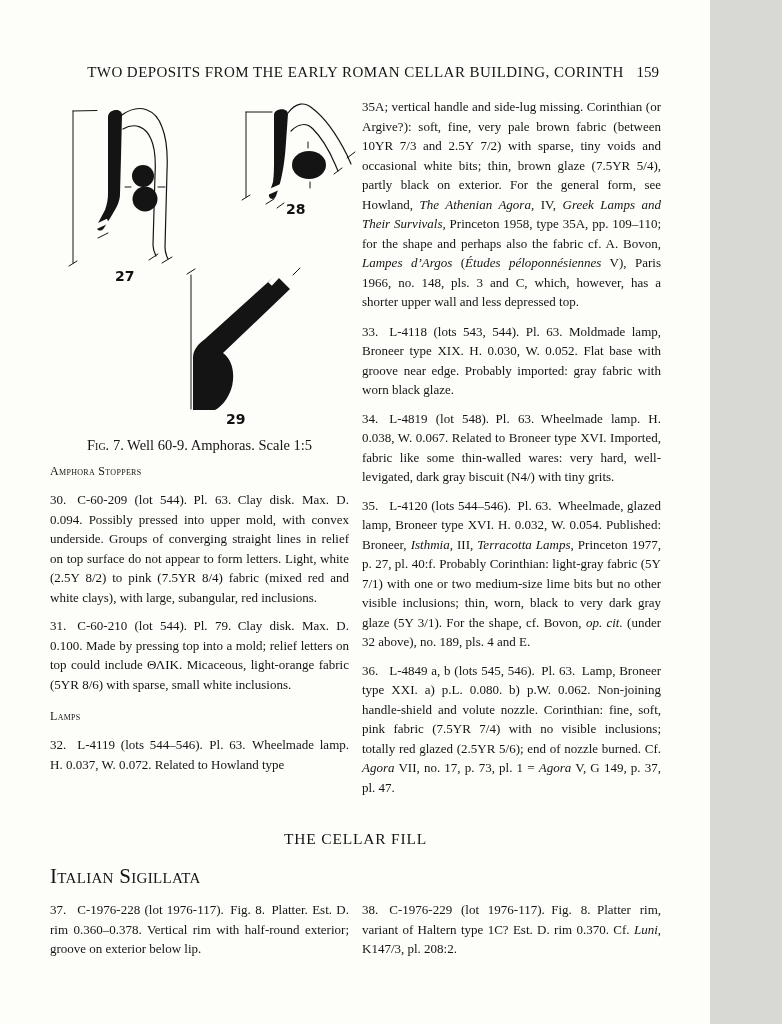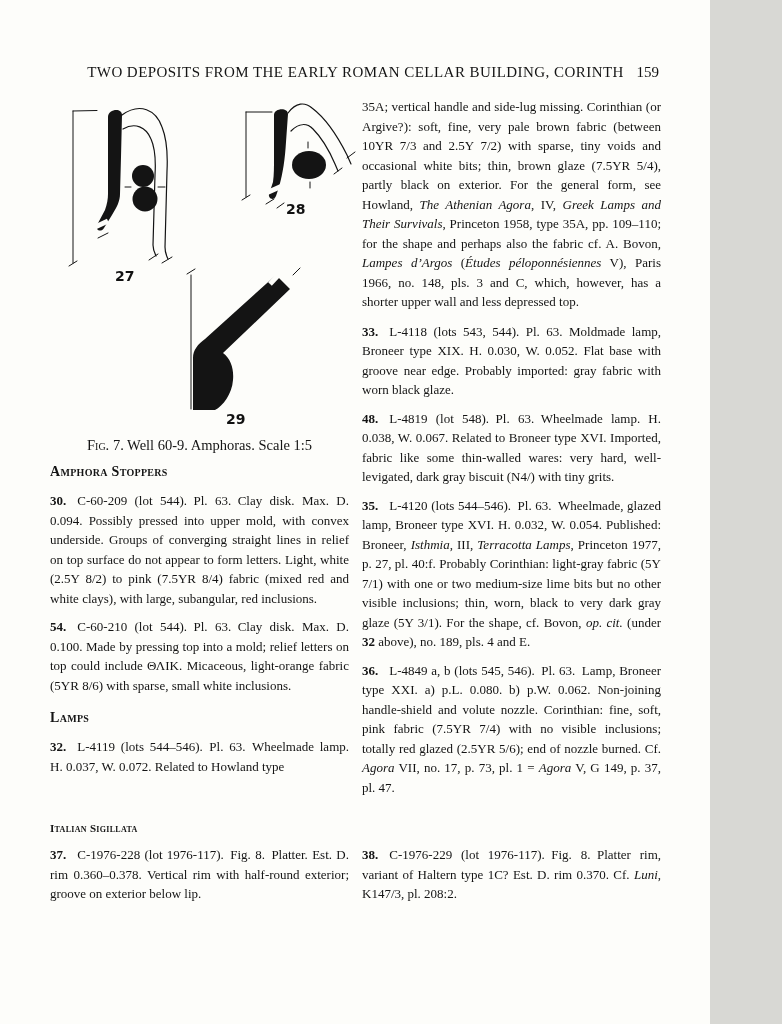--- a/index.html
+++ b/index.html
@@ -16,40 +16,40 @@
     white-space:nowrap;
   }
   .page-number{position:absolute;right:2px;top:0;font-size:15px;}
   .columns{display:flex;gap:13px;align-items:flex-start;}
   .col{flex:1;min-width:0;}
   p.entry{
     font-size:13px;line-height:19.5px;text-align:justify;
     margin:0 0 9px 0;
   }
   p.cont{margin-bottom:10px;}
-  .num{font-weight:700;margin-right:.85em;}
+  .num{font-weight:400;margin-right:.85em;}
   .i{font-style:italic;}
-  .b{font-weight:700;}
+  .b{font-weight:400;}
   .sc{font-variant:small-caps;}
   h3.smallcaps{
-    font-variant:small-caps;font-weight:700;font-size:14px;
+    font-variant:small-caps;font-weight:400;font-size:12px;
     margin:15px 0 11px 0;letter-spacing:.3px;
   }
   h3.first{margin-top:10px;}
   figure{margin:0;}
   figcaption{
     text-align:center;font-size:14.5px;margin:3px 0 2px 0;
   }
   .fig-label{font:700 14px "DejaVu Sans", sans-serif;fill:#111;}
   .cellar-heading{
     text-align:center;font-weight:400;font-size:15.5px;
     letter-spacing:.8px;margin:24px 0 0 0;
   }
   .sigillata-heading{
-    font-variant:small-caps;font-weight:700;font-size:11px;
+    font-variant:small-caps;font-weight:400;font-size:21px;
     margin:16px 0 11px 0;letter-spacing:.3px;
   }
   svg .ln{stroke:#141414;stroke-width:1.2;fill:none;stroke-linecap:round;}
   svg .thin{stroke:#141414;stroke-width:1;fill:none;stroke-linecap:round;}
   svg .blk{fill:#141414;stroke:none;}
   svg .wht{stroke:#fdfdfa;stroke-width:5;fill:none;}
 </style>
 </head>
 <body>
 
@@ -118,36 +118,37 @@
             <line class="thin" x1="243" y1="178" x2="250" y2="171"></line>
             <text class="fig-label" x="176" y="327">29</text>
           </g>
         </svg>
         <figcaption><span class="sc">Fig.</span><span> 7. Well 60-9. Amphoras. Scale 1:5</span></figcaption>
       </figure>
 
       <h3 class="smallcaps first">Amphora Stoppers</h3>
 
       <p class="entry"><span class="num">30.</span><span>C-60-209 (lot 544). Pl. 63. Clay disk. Max. D. 0.094. Possibly pressed into upper mold, with convex underside. Groups of converging straight lines in relief on top surface do not appear to form letters. Light, white (2.5Y 8/2) to pink (7.5YR 8/4) fabric (mixed red and white clays), with large, subangular, red inclusions.</span></p>
-      <p class="entry"><span class="num">54.</span><span>C-60-210 (lot 544). Pl. 63. Clay disk. Max. D. 0.100. Made by pressing top into a mold; relief letters on top could include ΘΛΙΚ. Micaceous, light-orange fabric (5YR 8/6) with sparse, small white inclusions.</span></p>
+      <p class="entry"><span class="num">31.</span><span>C-60-210 (lot 544). Pl. 79. Clay disk. Max. D. 0.100. Made by pressing top into a mold; relief letters on top could include ΘΛΙΚ. Micaceous, light-orange fabric (5YR 8/6) with sparse, small white inclusions.</span></p>
 
       <h3 class="smallcaps">Lamps</h3>
 
       <p class="entry"><span class="num">32.</span><span>L-4119 (lots 544–546). Pl. 63. Wheelmade lamp. H. 0.037, W. 0.072. Related to Howland type</span></p>
     </div>
 
     <div class="col">
       <p class="entry cont"><span>35A; vertical handle and side-lug missing. Corinthian (or Argive?): soft, fine, very pale brown fabric (between 10YR 7/3 and 2.5Y 7/2) with sparse, tiny voids and occasional white bits; thin, brown glaze (7.5YR 5/4), partly black on exterior. For the general form, see Howland, </span><span class="i">The Athenian Agora</span><span>, IV, </span><span class="i">Greek Lamps and Their Survivals</span><span>, Princeton 1958, type 35A, pp. 109–110; for the shape and perhaps also the fabric cf. A. Bovon, </span><span class="i">Lampes d’Argos</span><span> (</span><span class="i">Études péloponnésiennes</span><span> V), Paris 1966, no. 148, pls. 3 and C, which, however, has a shorter upper wall and less depressed top.</span></p>
       <p class="entry"><span class="num">33.</span><span>L-4118 (lots 543, 544). Pl. 63. Moldmade lamp, Broneer type XIX. H. 0.030, W. 0.052. Flat base with groove near edge. Probably imported: gray fabric with worn black glaze.</span></p>
-      <p class="entry"><span class="num">48.</span><span>L-4819 (lot 548). Pl. 63. Wheelmade lamp. H. 0.038, W. 0.067. Related to Broneer type XVI. Imported, fabric like some thin-walled wares: very hard, well-levigated, dark gray biscuit (N4/) with tiny grits.</span></p>
+      <p class="entry"><span class="num">34.</span><span>L-4819 (lot 548). Pl. 63. Wheelmade lamp. H. 0.038, W. 0.067. Related to Broneer type XVI. Imported, fabric like some thin-walled wares: very hard, well-levigated, dark gray biscuit (N4/) with tiny grits.</span></p>
       <p class="entry"><span class="num">35.</span><span>L-4120 (lots 544–546). Pl. 63. Wheelmade, glazed lamp, Broneer type XVI. H. 0.032, W. 0.054. Published: Broneer, </span><span class="i">Isthmia</span><span>, III, </span><span class="i">Terracotta Lamps</span><span>, Princeton 1977, p. 27, pl. 40:f. Probably Corinthian: light-gray fabric (5Y 7/1) with one or two medium-size lime bits but no other visible inclusions; thin, worn, black to very dark gray glaze (5Y 3/1). For the shape, cf. Bovon, </span><span class="i">op. cit.</span><span> (under </span><span class="b">32</span><span> above), no. 189, pls. 4 and E.</span></p>
       <p class="entry"><span class="num">36.</span><span>L-4849 a, b (lots 545, 546). Pl. 63. Lamp, Broneer type XXI. a) p.L. 0.080. b) p.W. 0.062. Non-joining handle-shield and volute nozzle. Corinthian: fine, soft, pink fabric (7.5YR 7/4) with no visible inclusions; totally red glazed (2.5YR 5/6); end of nozzle burned. Cf. </span><span class="i">Agora</span><span> VII, no. 17, p. 73, pl. 1 = </span><span class="i">Agora</span><span> V, G 149, p. 37, pl. 47.</span></p>
     </div>
   </div>
 
+  <h2 class="cellar-heading">THE CELLAR FILL</h2>
 
   <h3 class="sigillata-heading">Italian Sigillata</h3>
 
   <div class="columns">
     <div class="col">
       <p class="entry"><span class="num">37.</span><span>C-1976-228 (lot 1976-117). Fig. 8. Platter. Est. D. rim 0.360–0.378. Vertical rim with half-round exterior; groove on exterior below lip.</span></p>
     </div>
     <div class="col">
       <p class="entry"><span class="num">38.</span><span>C-1976-229 (lot 1976-117). Fig. 8. Platter rim, variant of Haltern type 1C? Est. D. rim 0.370. Cf. </span><span class="i">Luni</span><span>, K147/3, pl. 208:2.</span></p>
     </div>

